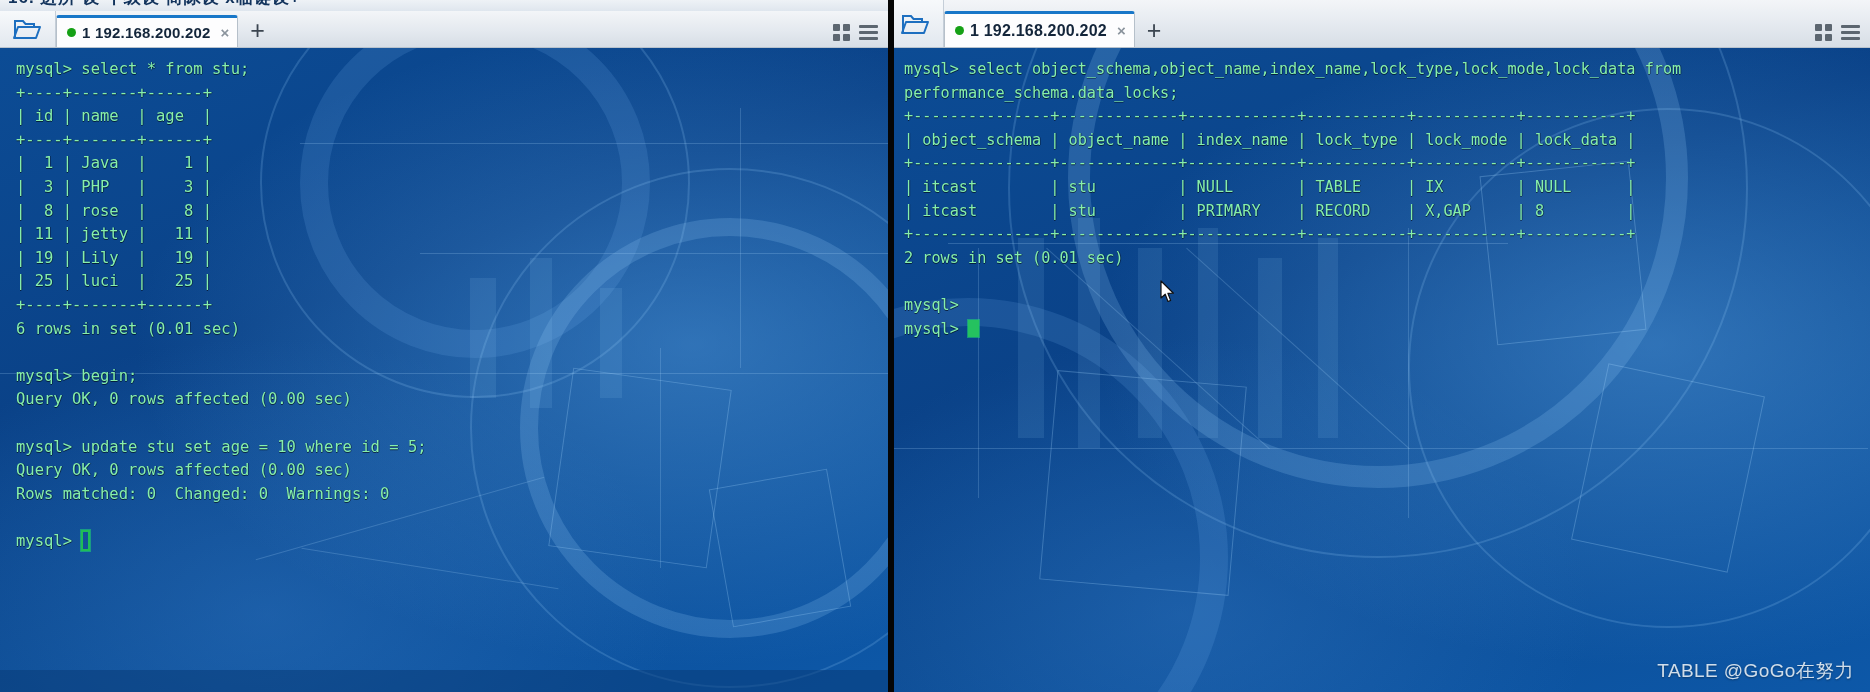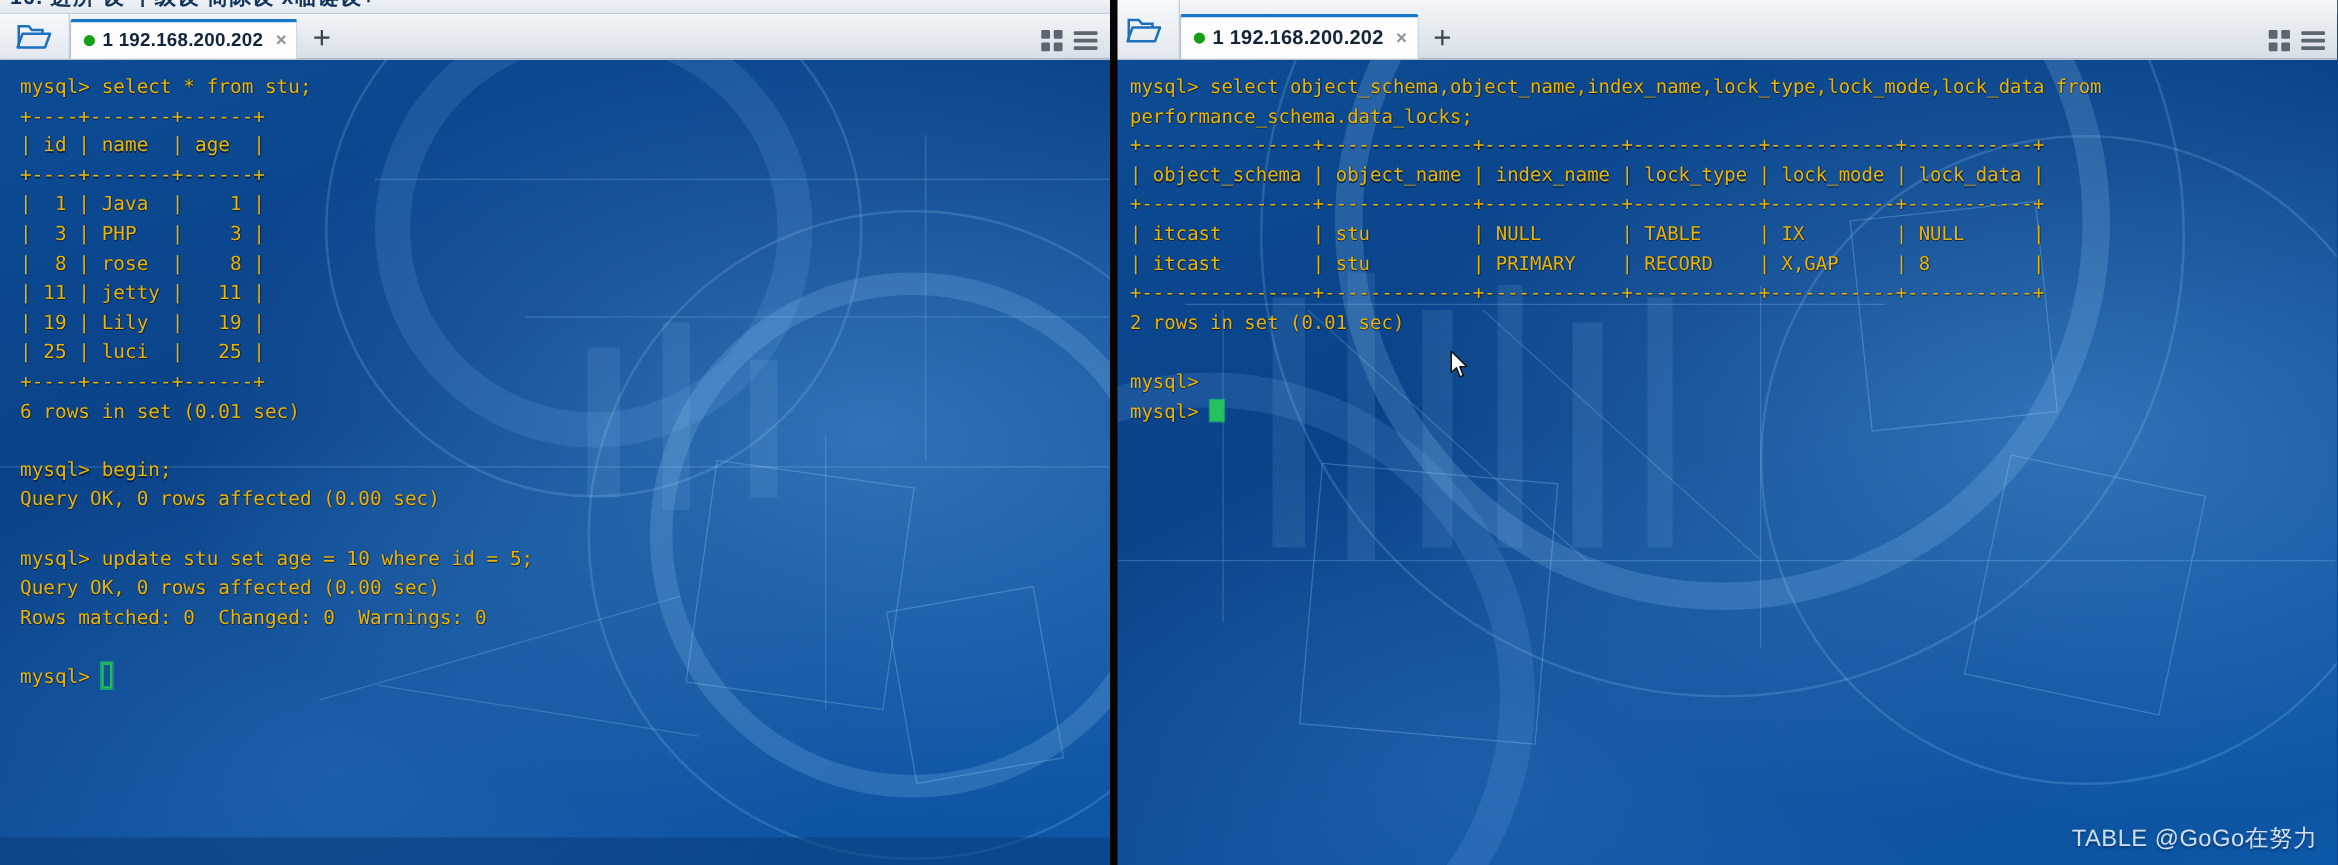--- a/index.html
+++ b/index.html
@@ -96,21 +96,21 @@
   .ring { position:absolute; border-radius:50%; border:2px solid rgba(150,205,250,.20); }
   .ring.thick { border-width:28px; border-color:rgba(130,190,245,.15); }
   .hex { position:absolute; border:1px solid rgba(165,215,255,.28); }
   .bar { position:absolute; background:rgba(150,205,250,.12); }
   .ln  { position:absolute; background:rgba(175,220,255,.22); height:1px; }
   .vln { position:absolute; background:rgba(175,220,255,.20); width:1px; }
 
   pre.out {
     position:relative; z-index:5;
     margin:0; padding:10px 0 0 16px;
-    color:#eab308;
+    color:#86efac;
     font-family:"DejaVu Sans Mono","Liberation Mono",monospace;
     font-size:15.5px; line-height:23.6px;
     letter-spacing:0px; white-space:pre;
     text-shadow:0 1px 0 rgba(0,0,0,.55), 1px 0 0 rgba(0,0,0,.35);
   }
   .pane.right pre.out { font-size:15.2px; line-height:23.6px; padding-top:10px; padding-left:16px; }
 
   .caret {
     display:inline-block; width:11px; height:17px;
     background:#25c25f; vertical-align:-3px;

